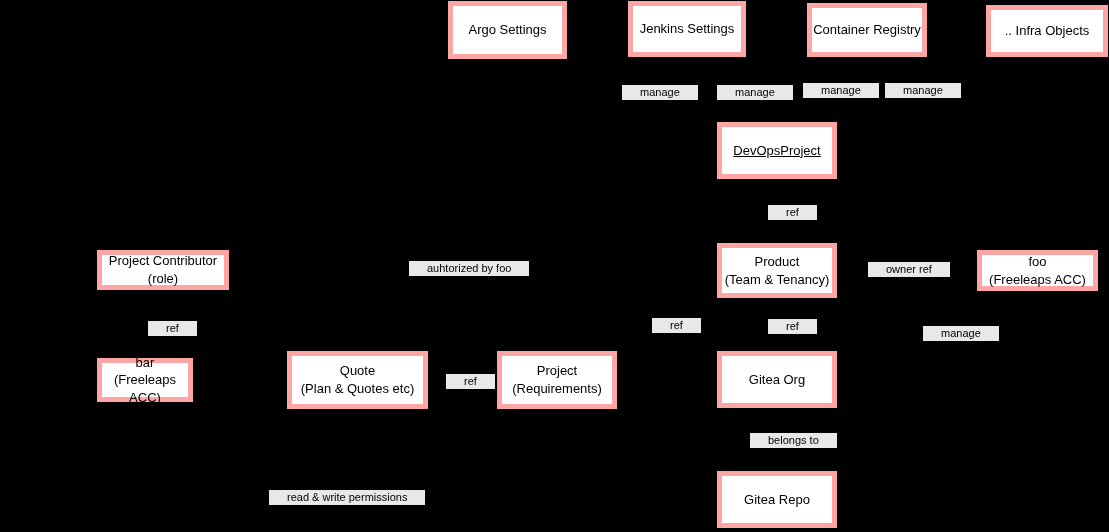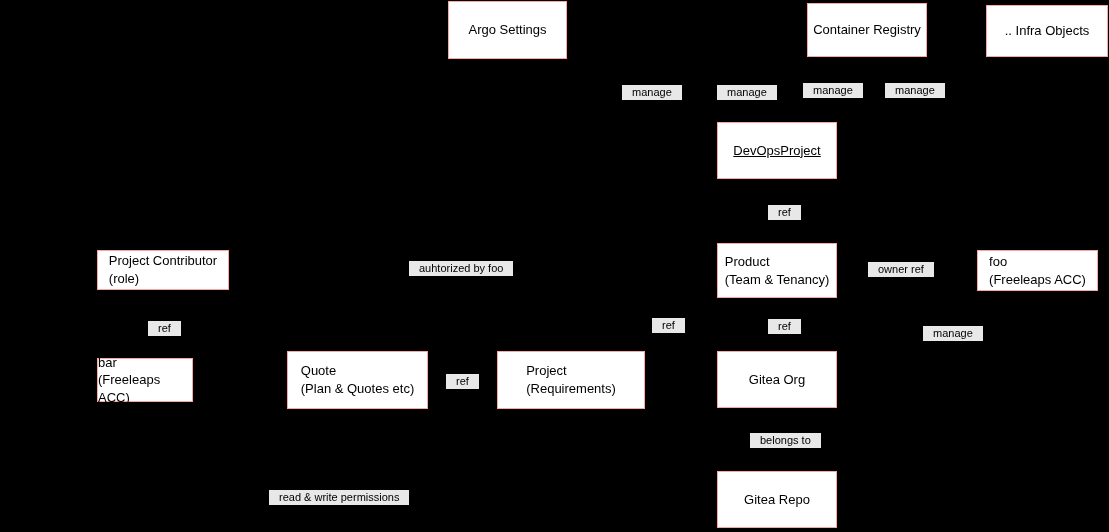--- a/index.html
+++ b/index.html
@@ -12,62 +12,64 @@
     width: 1109px;
     height: 532px;
     background: #000000;
     overflow: hidden;
     font-family: "Liberation Sans", sans-serif;
   }
   .node {
     position: absolute;
     background: #ffffff;
     color: #000000;
-    border: 1px solid #fca5a5;
+    border: 5px solid #fca5a5;
     box-sizing: border-box;
     display: flex;
     align-items: center;
     justify-content: center;
+    text-align: center;
     font-size: 13px;
     line-height: 1.35;
     white-space: pre-line;
   }
   .edge-label {
     position: absolute;
     background: #e8e8e8;
     color: #000000;
     font-size: 11px;
     line-height: 1.2;
-    padding: 1px 10px;
+    padding: 1px 18px;
     white-space: nowrap;
   }
 </style>
 </head>
 <body>
 
 <div class="canvas">
 
   <div class="node" style="left:448px; top:1px;  width:119px; height:58px;">Argo Settings</div>
+  <div class="node" style="left:628px; top:1px;  width:118px; height:56px;">Jenkins Settings</div>
   <div class="node" style="left:807px; top:3px;  width:120px; height:54px;">Container Registry</div>
   <div class="node" style="left:986px; top:5px;  width:122px; height:52px;">.. Infra Objects</div>
 
   <div class="node" style="left:717px; top:122px; width:120px; height:57px;text-decoration:underline;">DevOpsProject</div>
   <div class="node" style="left:717px; top:243px; width:120px; height:55px;">Product
 (Team &amp; Tenancy)</div>
 
   <div class="node" style="left:97px;  top:250px; width:132px; height:40px;">Project Contributor
 (role)</div>
   <div class="node" style="left:977px; top:250px; width:121px; height:41px;">foo
 (Freeleaps ACC)</div>
 
   <div class="node" style="left:97px;  top:358px; width:96px; height:44px;">bar
 (Freeleaps ACC)</div>
   <div class="node" style="left:287px; top:351px; width:141px; height:58px;">Quote
 (Plan &amp; Quotes etc)</div>
-  <div class="node" style="left:497px; top:351px; width:148px; height:58px;">Project
+  <div class="node" style="left:497px; top:351px; width:120px; height:58px;">Project
 (Requirements)</div>
   <div class="node" style="left:717px; top:351px; width:120px; height:57px;">Gitea Org</div>
 
   <div class="node" style="left:717px; top:471px; width:120px; height:57px;">Gitea Repo</div>
 
   <div class="edge-label" style="left:622px; top:85px;">manage</div>
   <div class="edge-label" style="left:717px; top:85px;">manage</div>
   <div class="edge-label" style="left:803px; top:83px;">manage</div>
   <div class="edge-label" style="left:885px; top:83px;">manage</div>
 

